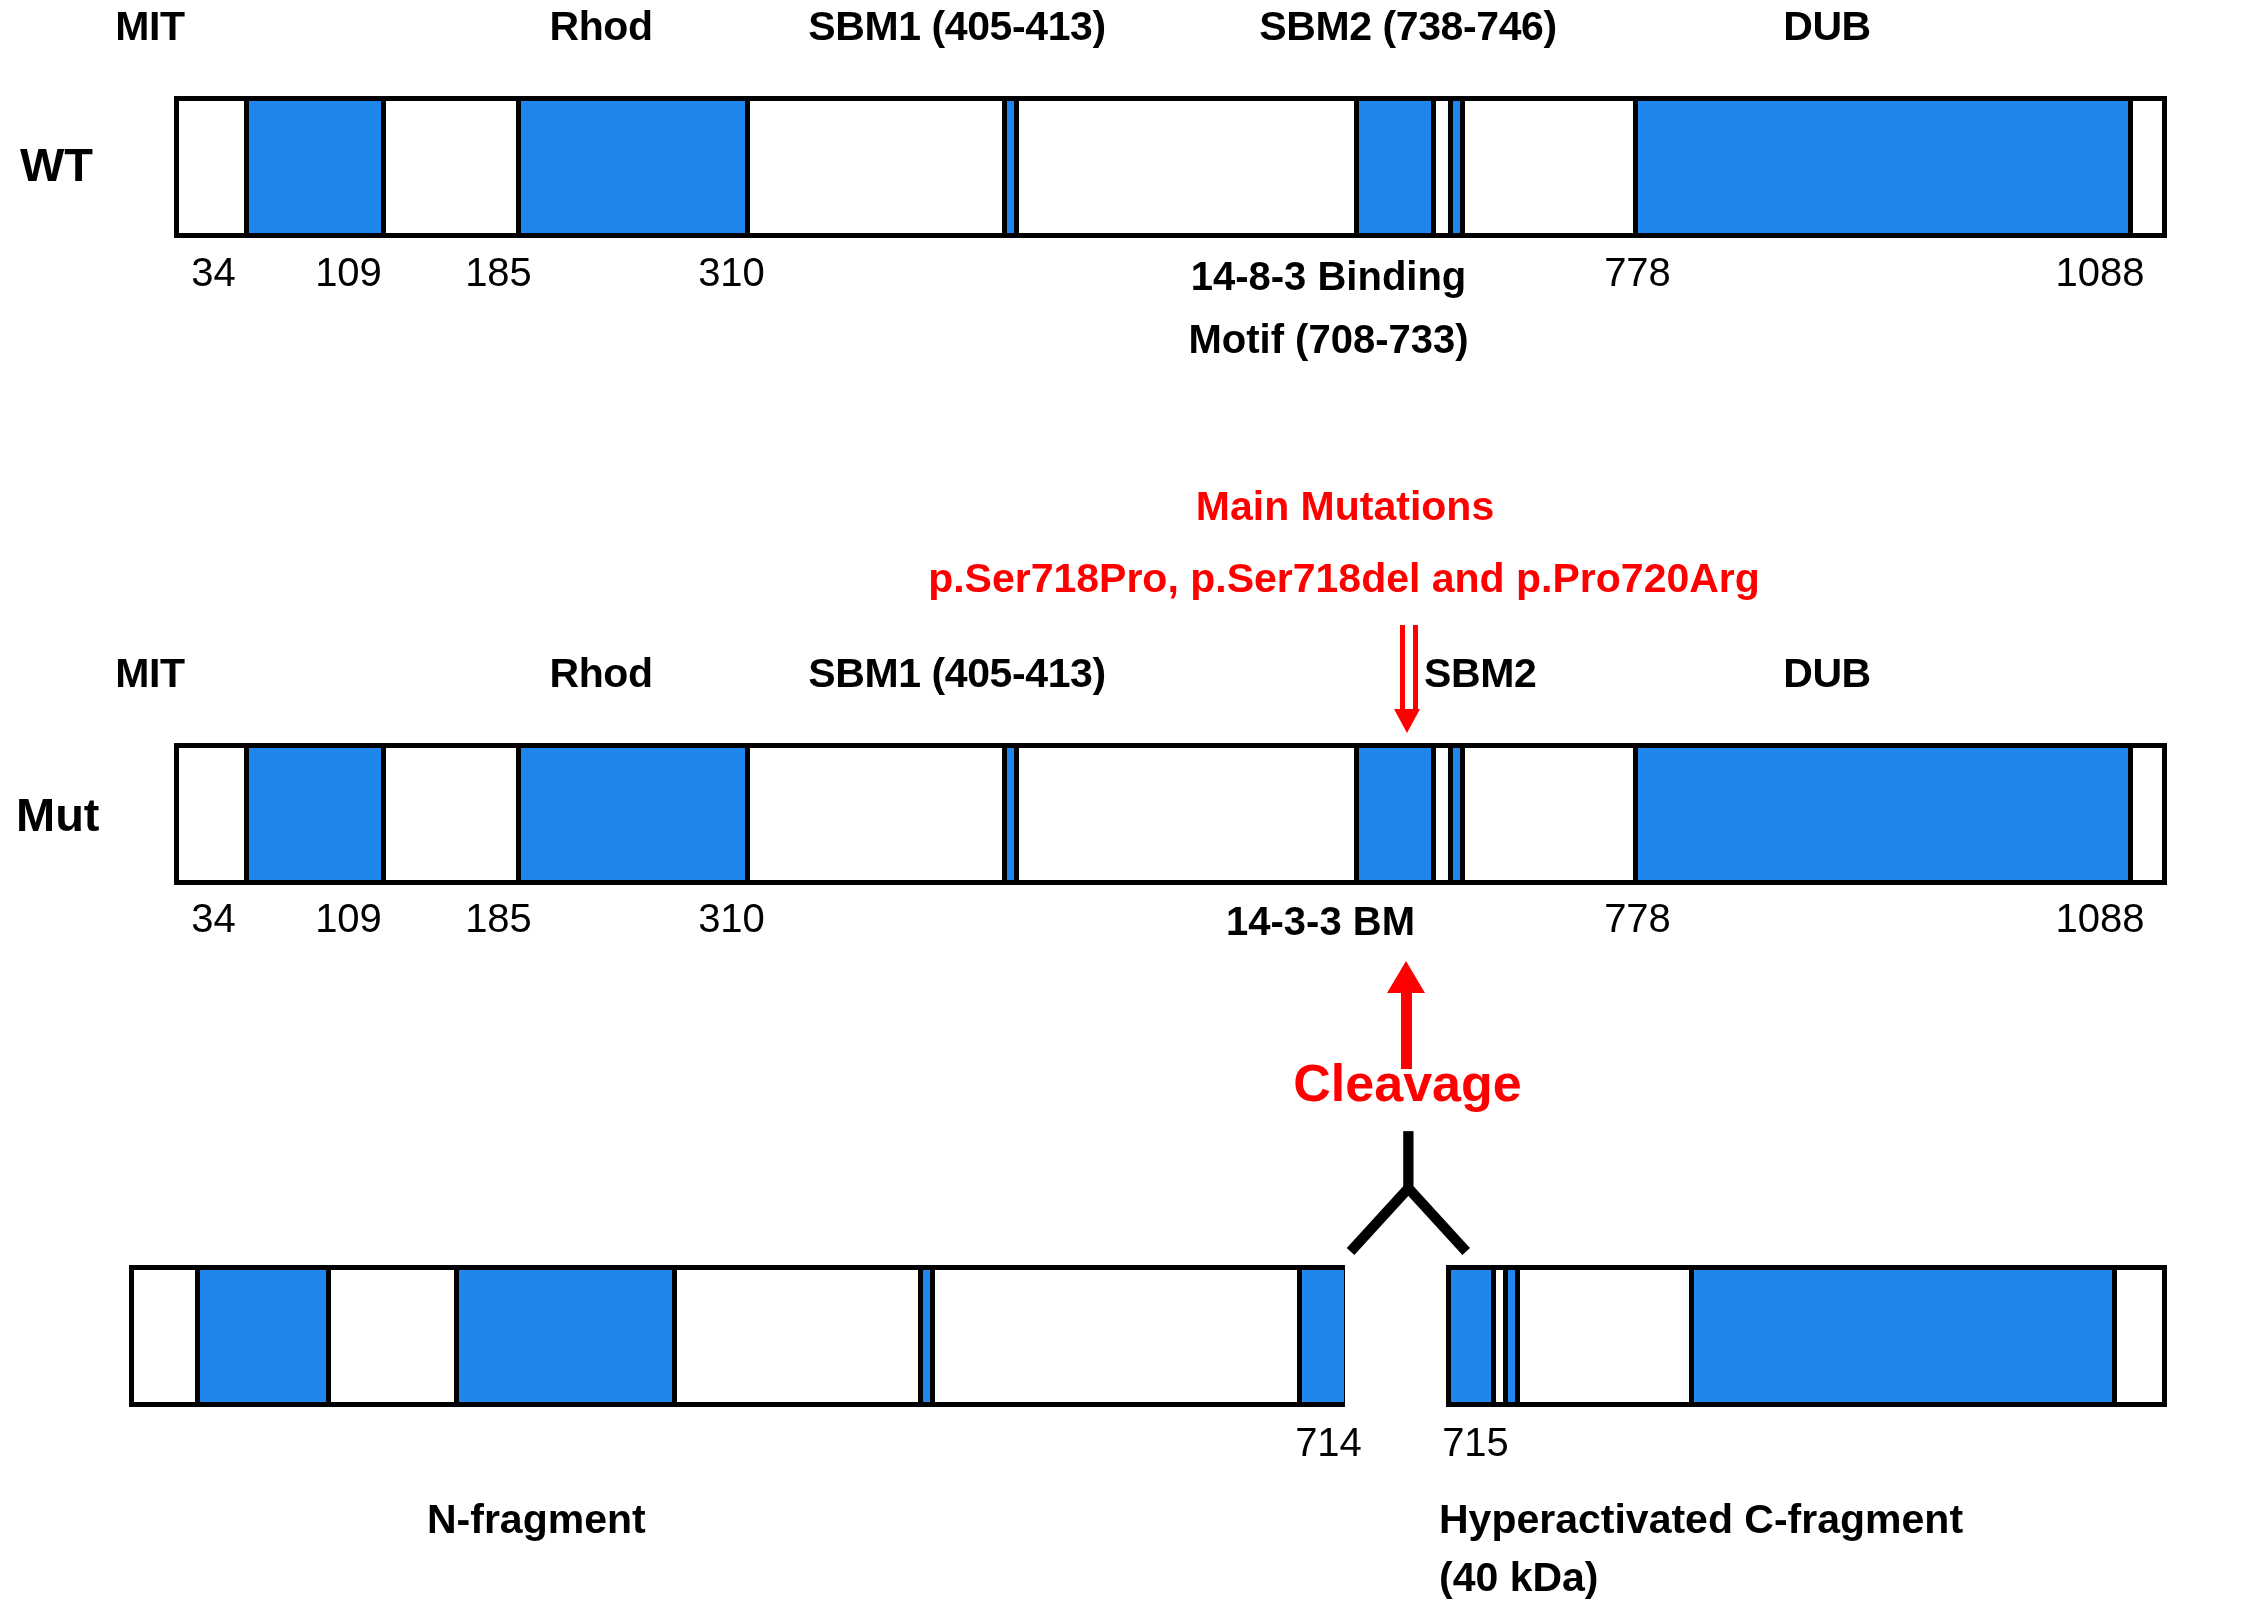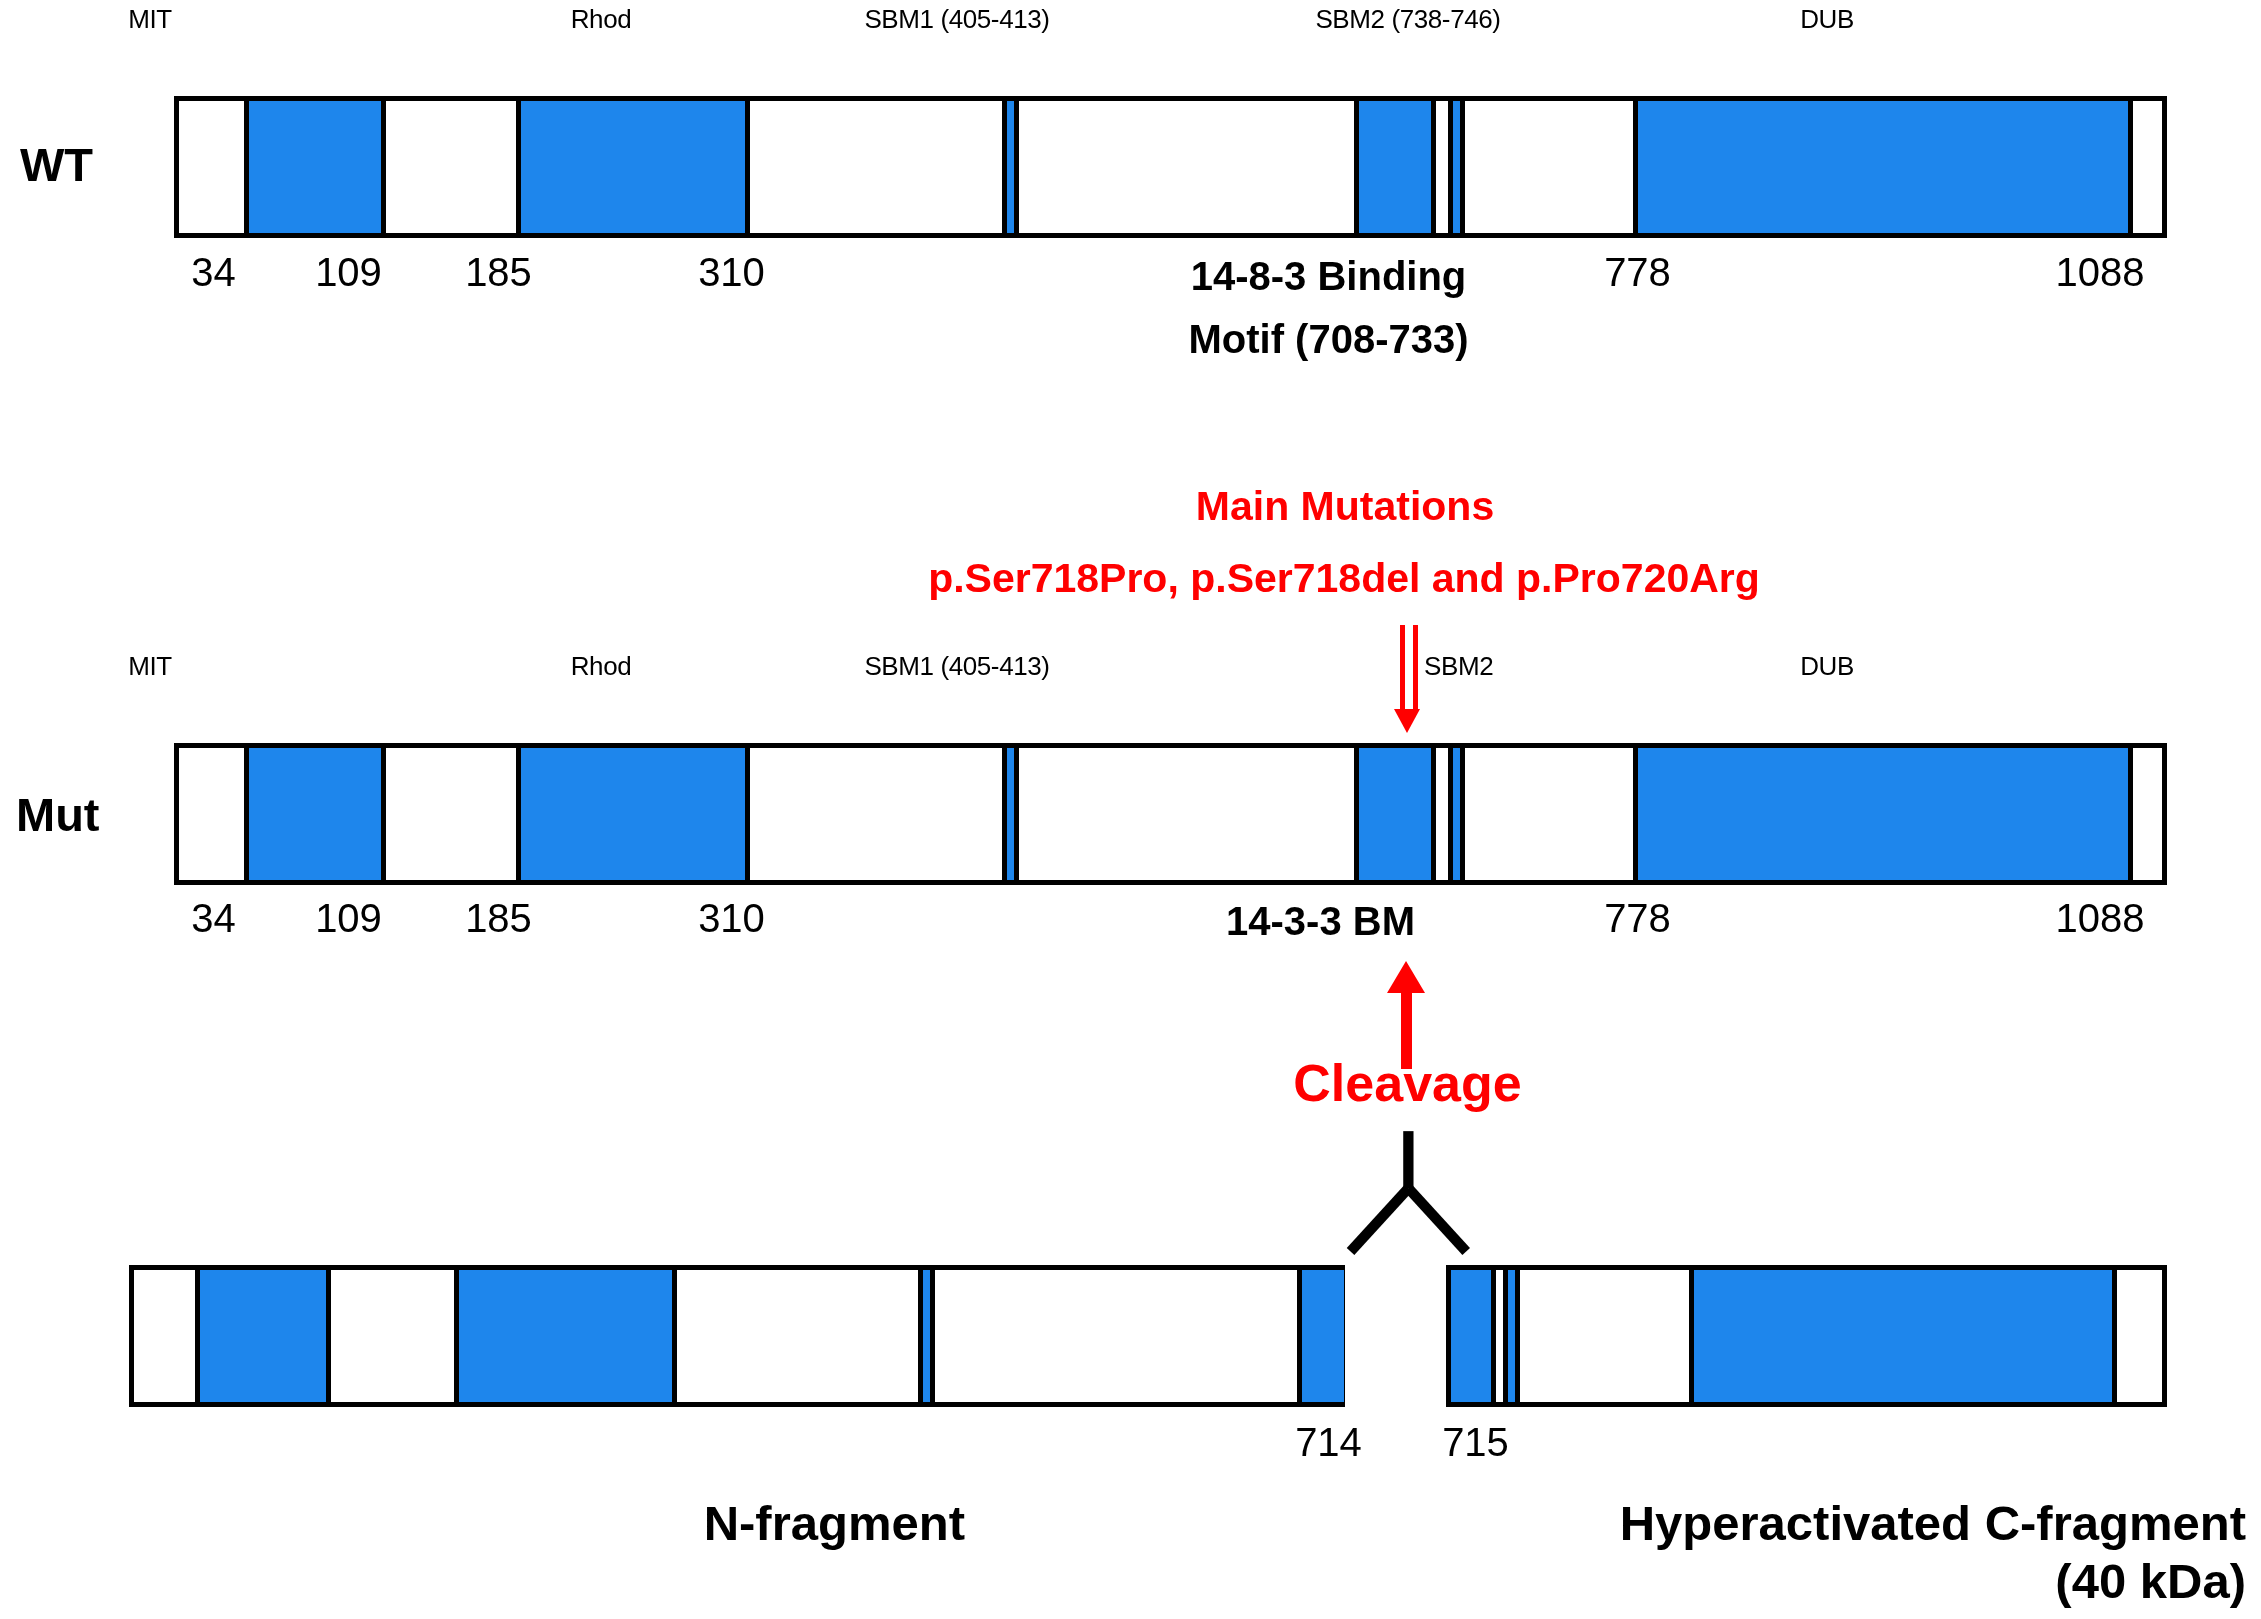--- a/index.html
+++ b/index.html
@@ -18,22 +18,22 @@
   .stage {
     position: absolute;
     left: 0; top: 0;
     width: 2261px;
     height: 1619px;
   }
   .abs { position: absolute; }
 
   
   .dom-label {
-    font-size: 26px;
-    font-weight: normal;
+    font-size: 41px;
+    font-weight: bold;
     letter-spacing: -0.4px;
     white-space: nowrap;
     text-align: center;
     line-height: 1;
   }
   .row-label {
     font-size: 47px;
     font-weight: bold;
     white-space: nowrap;
     line-height: 1;
@@ -54,24 +54,24 @@
   }
   .red-text {
     color: #FF0000;
     font-size: 41px;
     font-weight: bold;
     white-space: nowrap;
     text-align: center;
     line-height: 1.2;
   }
   .frag-label {
-    font-size: 49px;
-    font-weight: bold;
-    white-space: nowrap;
-    text-align: right;
+    font-size: 41px;
+    font-weight: bold;
+    white-space: nowrap;
+    text-align: left;
     line-height: 1.18;
   }
 
   
   .bar {
     position: absolute;
     box-sizing: border-box;
     background: #ffffff;
     border: 5.5px solid #000000;
   }

